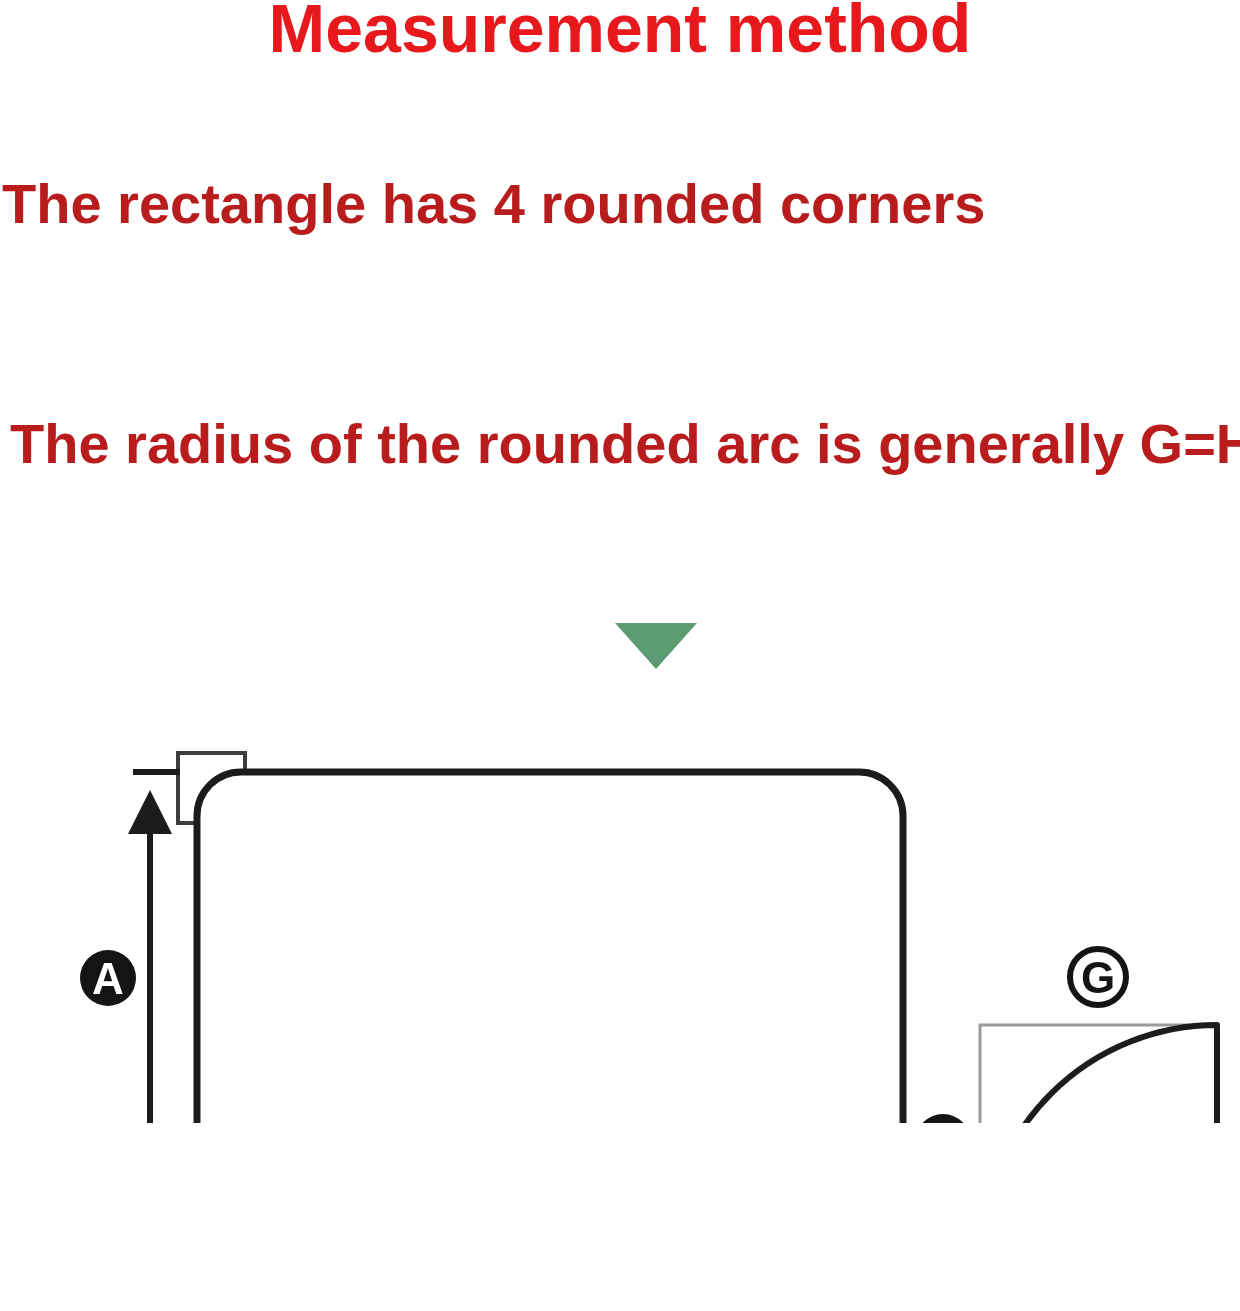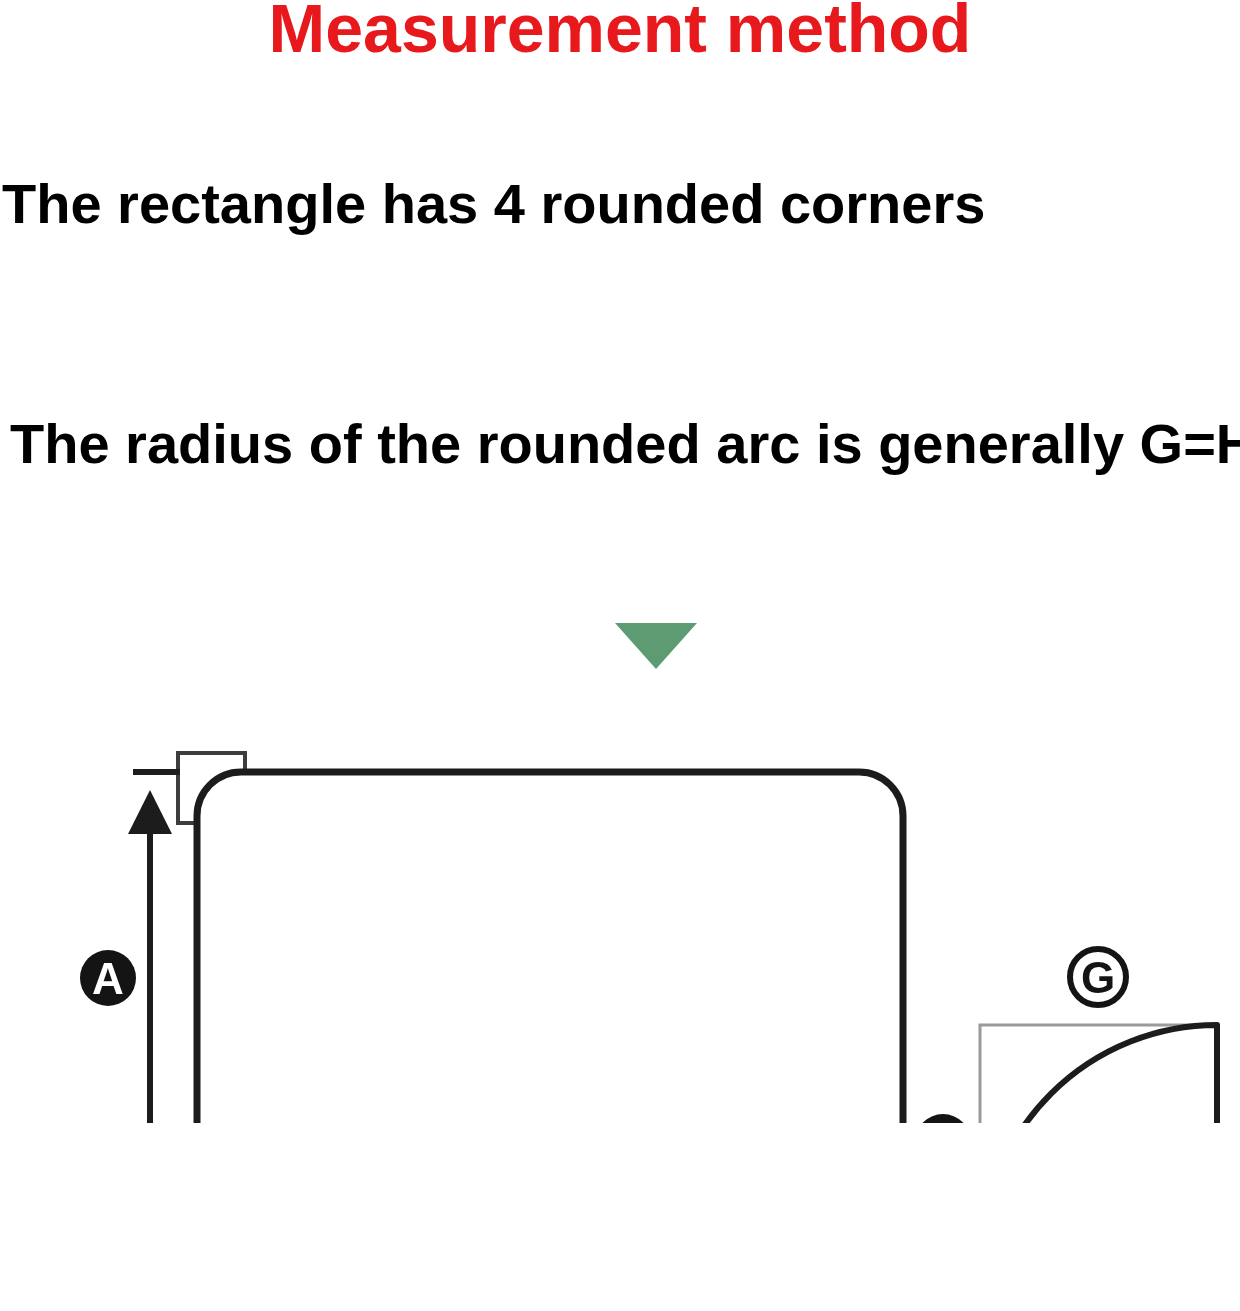--- a/index.html
+++ b/index.html
@@ -23,21 +23,21 @@
     line-height: 1;
     color: #e8191d;
     white-space: nowrap;
   }
   .line {
     position: absolute;
     margin: 0;
     font-size: 56px;
     font-weight: bold;
     line-height: 1;
-    color: #000000;
+    color: #b91c1c;
     white-space: nowrap;
   }
   .line1 { top: 176px; left: 2px; }
   .line2 { top: 292px; left: 17px; }
   .line3 { top: 416px; left: 10px; }
 
   .diagram-svg {
     position: absolute;
     left: 0;
     top: 600px;

